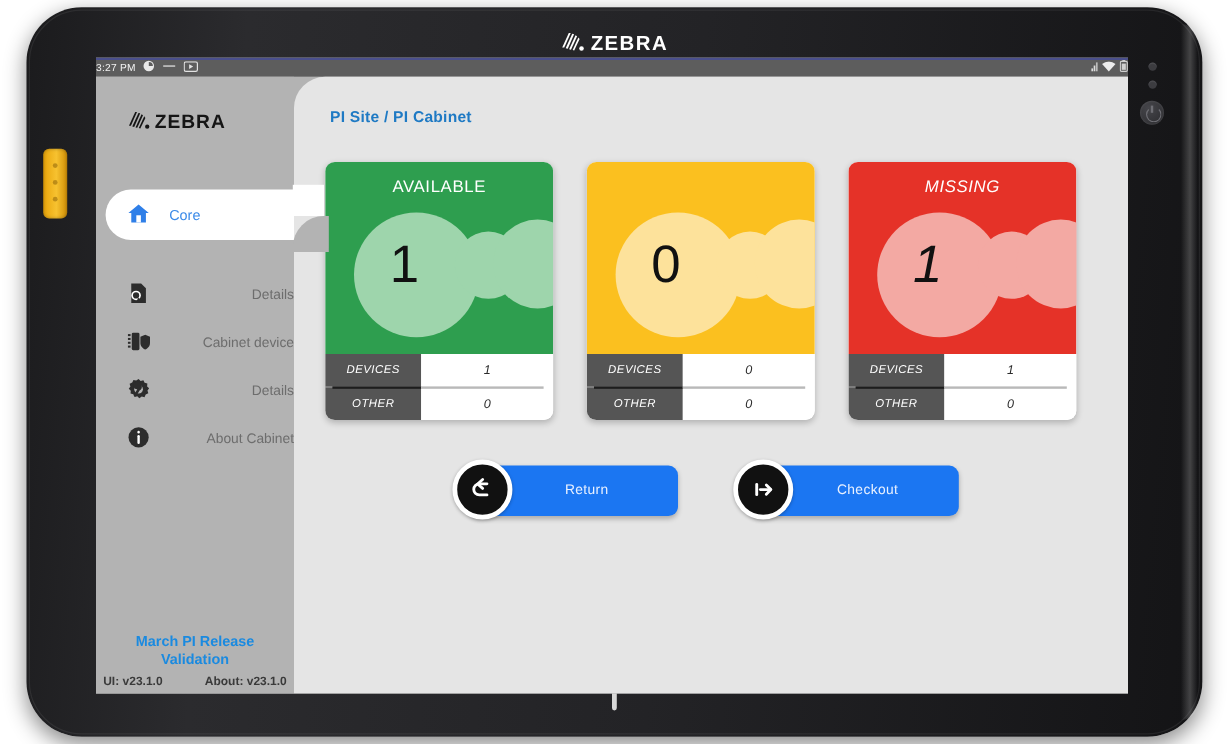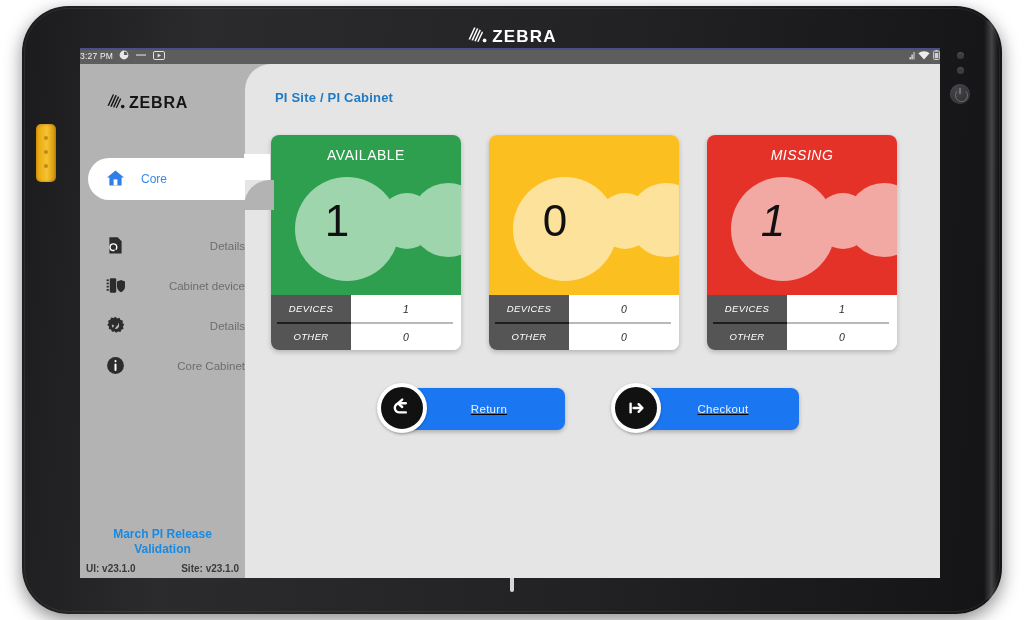--- a/index.html
+++ b/index.html
@@ -248,21 +248,21 @@
   #actions{
     display:flex; gap:46px; margin-top:38px; padding-left:110px;
   }
   .action{
     position:relative; height:42px; width:188px;
   }
   .action-bg{
     position:absolute; left:14px; top:0; right:0; height:42px;
     background:#1b76f2; border-radius:8px;
     box-shadow:0 2px 4px rgba(0,0,0,.25);
-    display:flex; align-items:center; justify-content:center;text-decoration:underline;
+    display:flex; align-items:center; justify-content:center;
   }
   .action-label{
     color:#e9f1ff; font-size:11.5px; letter-spacing:.3px; padding-left:22px;
   }
   .action-icon{
     position:absolute; left:0; top:-5px; width:50px; height:50px;
     border-radius:50%;
     background:#111111;
     border:4px solid #ffffff;
     box-shadow:0 1px 3px rgba(0,0,0,.3);
@@ -422,34 +422,34 @@
               </div>
 
               <div class="nav-item">
                 <span class="nav-icon">
                   <svg width="19" height="19" viewBox="0 0 19 19">
                     <circle cx="9.5" cy="9.5" r="8.4" fill="#2c2c2c"></circle>
                     <rect x="8.5" y="4" width="2" height="2.2" rx="1" fill="#ffffff"></rect>
                     <rect x="8.5" y="7.6" width="2" height="7.4" rx="1" fill="#ffffff"></rect>
                   </svg>
                 </span>
-                <span class="nav-label">Core Cabinet</span>
+                <span class="nav-label">About Cabinet</span>
               </div>
 
             </div>
           </div>
 
           <div id="sidebar-footer">
             <div id="release-title">
               <div>March PI Release</div>
               <div>Validation</div>
             </div>
             <div id="version-row">
               <span>UI: v23.1.0</span>
-              <span>Site: v23.1.0</span>
+              <span>About: v23.1.0</span>
             </div>
           </div>
         </div>
 
         <div id="content">
 
           <div id="breadcrumb">PI Site / PI Cabinet</div>
 
           <div id="cards">
 

